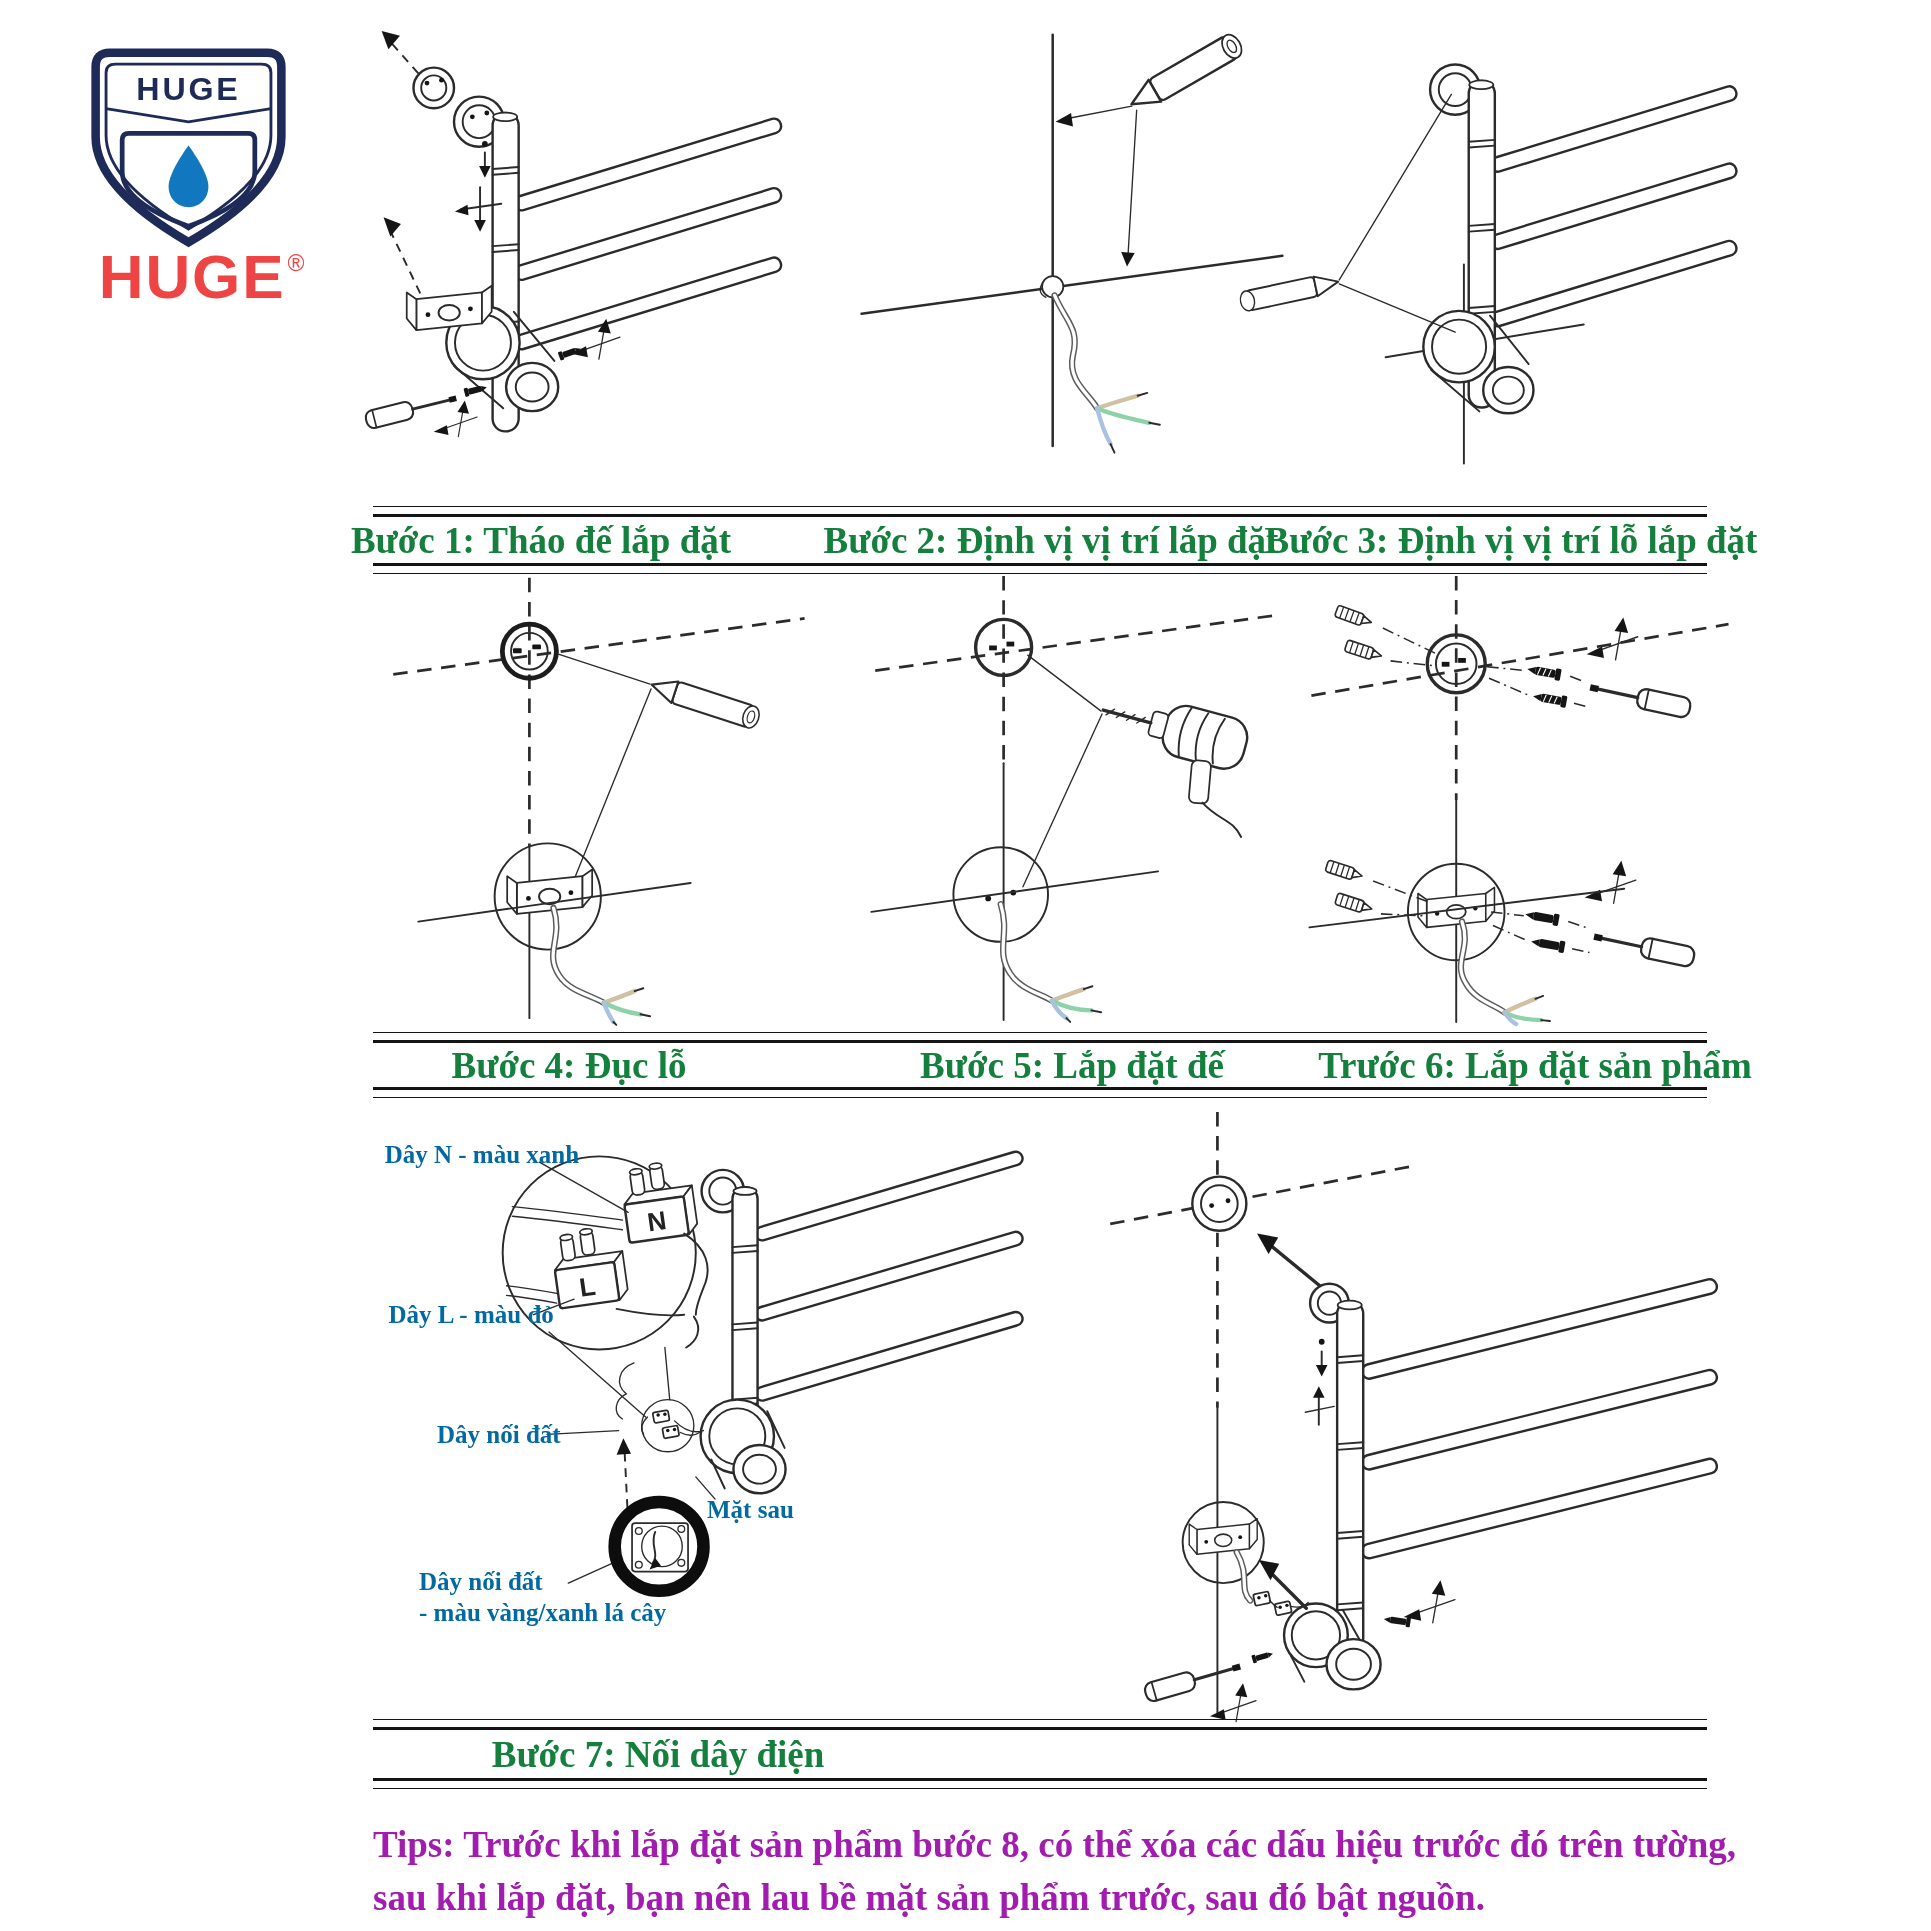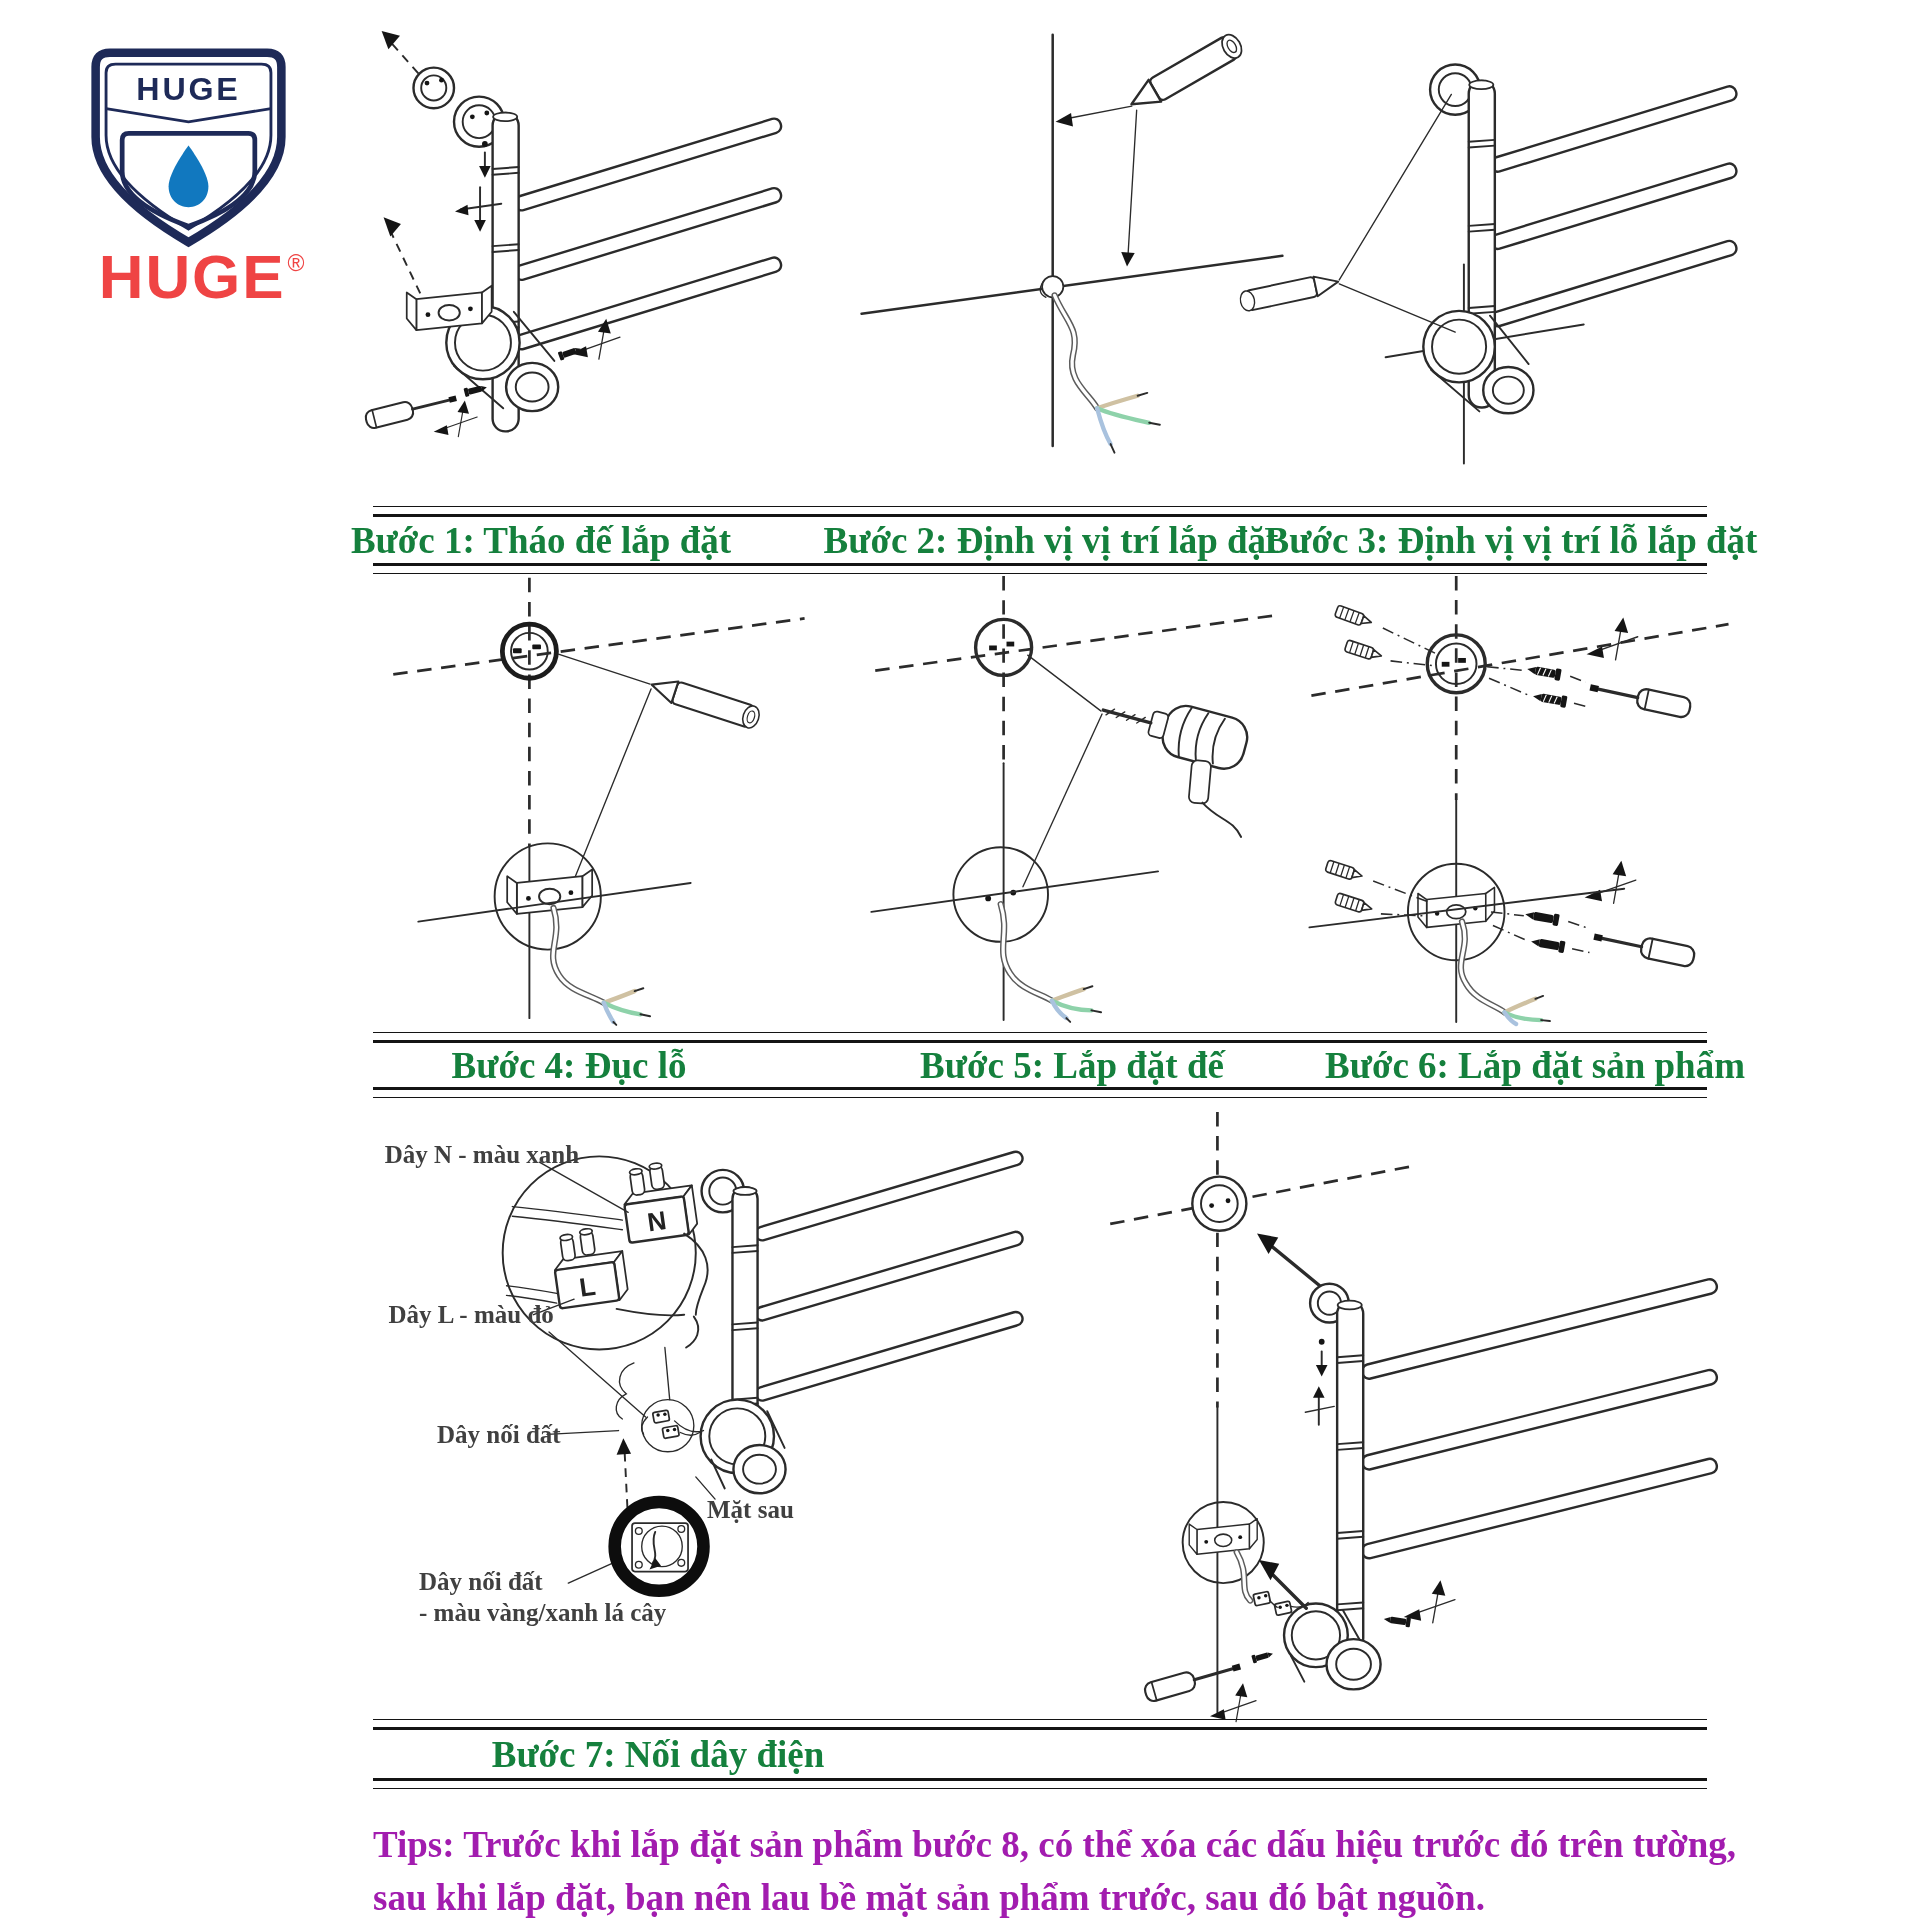--- a/index.html
+++ b/index.html
@@ -29,21 +29,21 @@
   .band{position:absolute;left:373px;width:1334px;
         border-top:3.9px solid #141414;border-bottom:3.9px solid #141414}
   .band::before{content:"";position:absolute;left:0;right:0;top:-10.6px;border-top:1.9px solid #141414}
   .band::after {content:"";position:absolute;left:0;right:0;bottom:-10.6px;border-bottom:1.9px solid #141414}
   .lbl{position:absolute;top:50%;transform:translate(-50%,-50%);white-space:nowrap;
        font-family:"Liberation Serif",serif;font-weight:bold;font-size:37px;color:#15803d}
 
   .tips{position:absolute;left:373px;top:1819px;width:1381px;
         font:bold 37px/1.42 "Liberation Serif",serif;color:#a21caf}
 
-  .ann{position:absolute;font:bold 25px "Liberation Serif",serif;color:#404040;white-space:nowrap;line-height:1.25}
+  .ann{position:absolute;font:bold 25px "Liberation Serif",serif;color:#0369a1;white-space:nowrap;line-height:1.25}
 
   .logo-word{position:absolute;left:46px;top:241px;width:313px;text-align:center;
              font-family:"Liberation Sans",sans-serif;font-weight:bold;font-size:62px;
              letter-spacing:1.9px;color:#ef4444}
   .logo-word sup{font-size:23px;vertical-align:27px;margin-left:1.9px;font-weight:normal}
 </style>
 </head>
 <body>
 
 <svg style="left:89px;top:48px" width="199" height="199" viewBox="0 0 210 210">
@@ -414,21 +414,21 @@
       <line class="s15" x1="3" y1="-17" x2="-3" y2="17"></line>
     <polygon class="k" points="-33,11 -17,3 -15,15"></polygon>
       <polygon class="k" points="5,-27 -4,-13 10,-11"></polygon>
   </g>
   <line class="s2" x1="16" y1="370" x2="342" y2="330"></line>
 </svg>
 
 <div class="band" style="top:1040px;height:44px">
   <span class="lbl" style="left:196px">Bước 4: Đục lỗ</span>
   <span class="lbl" style="left:699px">Bước 5: Lắp đặt đế</span>
-  <span class="lbl" style="left:1162px">Bước 6: Lắp đặt sản phẩm</span>
+  <span class="lbl" style="left:1162px">Trước 6: Lắp đặt sản phẩm</span>
 </div>
 
 <div class="abs" style="left:375px;top:1110px;width:657px;height:616px">
   <svg width="657" height="616" viewBox="0 0 680 638">
     <circle class="s2" cx="232" cy="148" r="100"></circle>
     <line class="s15" x1="300" y1="246" x2="305" y2="300"></line>
     <line class="s15" x1="180" y1="230" x2="280" y2="318"></line>
     <path class="s15" d="M142,100 C185,104 220,109 256,114"></path>
     <path class="s15" d="M142,110 C185,114 220,119 256,124"></path>
     <path class="s15" d="M136,182 C156,184 172,187 188,190"></path>

